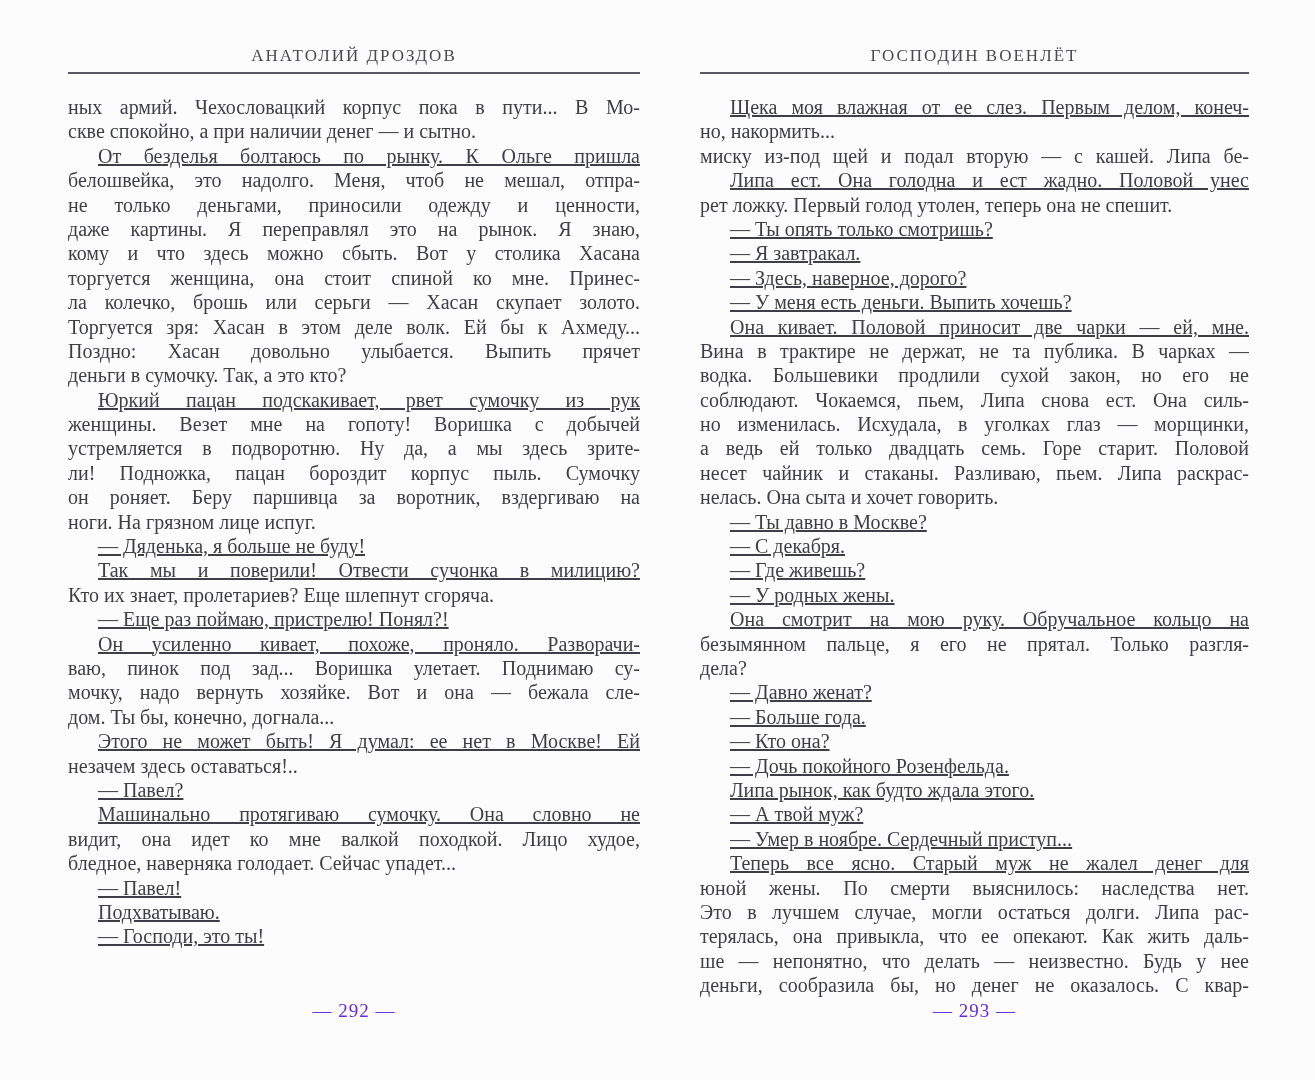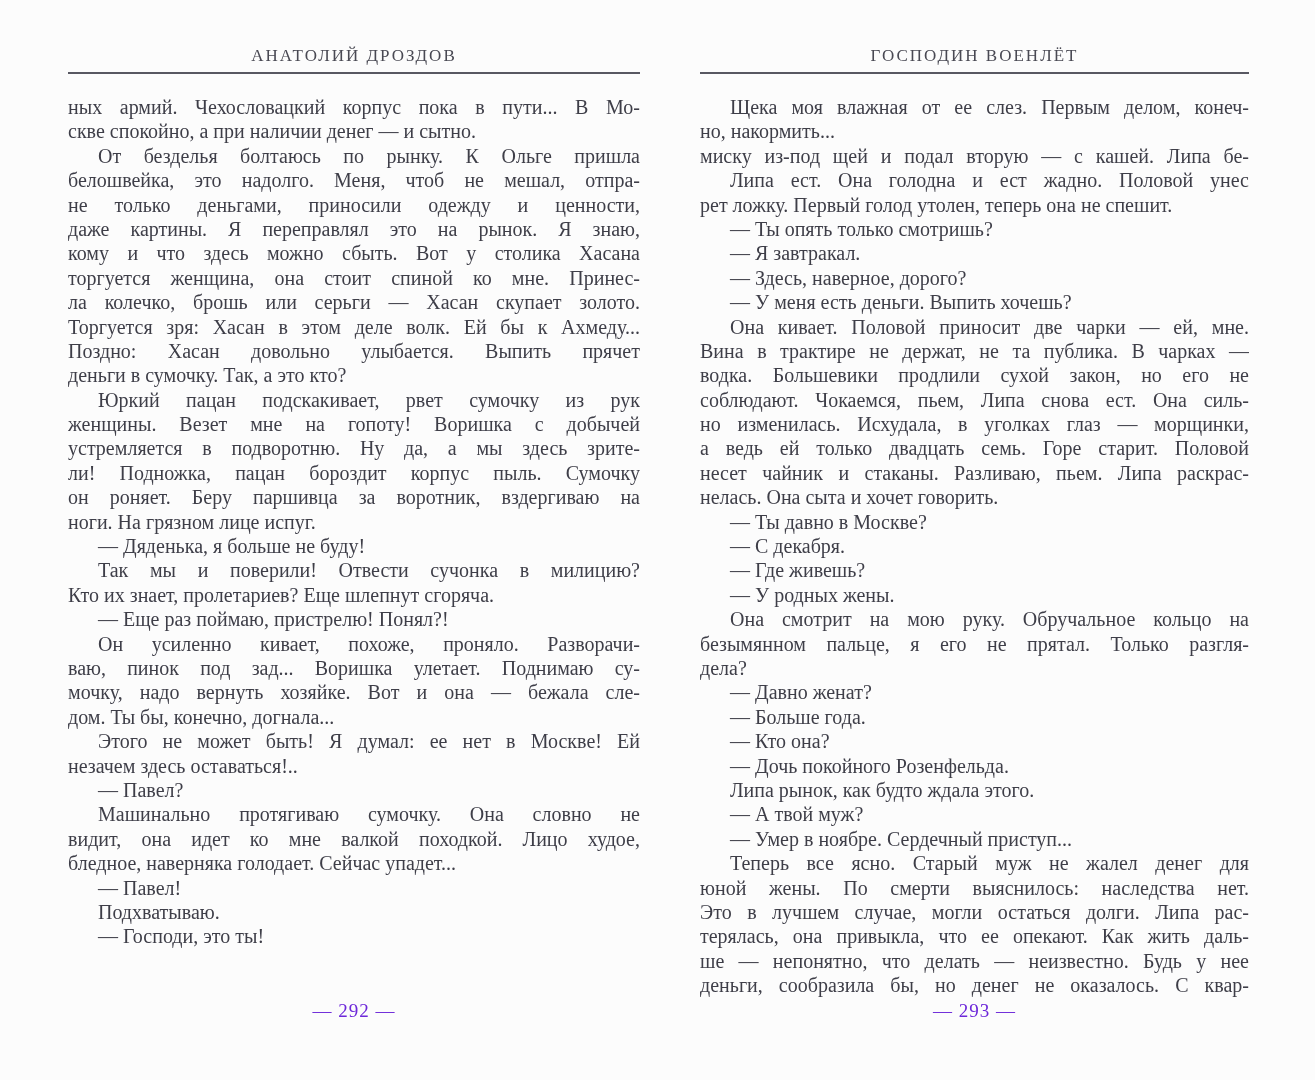--- a/index.html
+++ b/index.html
@@ -53,20 +53,21 @@
     line-height: 24.4px;
     text-align: left;
     overflow: hidden;
   }
   .text-line.justify {
     text-align: justify;
     text-align-last: justify;
   }
   .text-line.indent {
     padding-left: 30px;
+    text-decoration: underline;
   }
   .folio {
     position: absolute;
     top: 1000px;
     left: 0;
     width: 100%;
     text-align: center;
     font-size: 19px;
     color: #6d28d9;
     letter-spacing: 1px;

